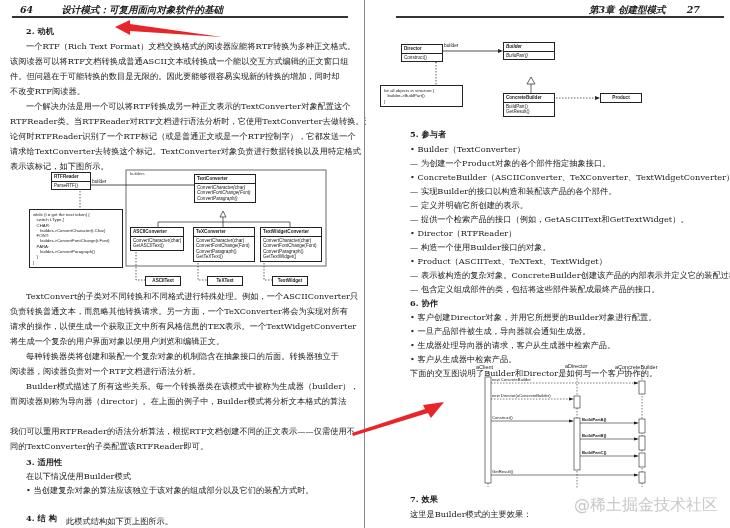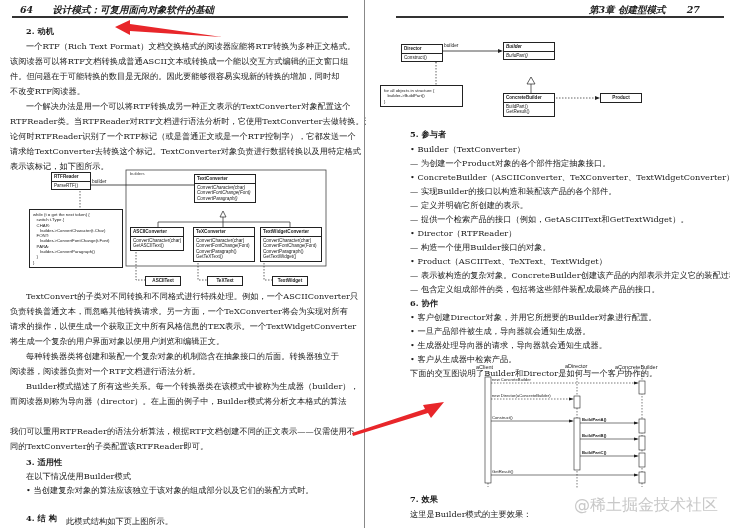--- a/index.html
+++ b/index.html
@@ -21,21 +21,21 @@
   .lbl{position:absolute;font-family:"Liberation Sans",sans-serif;font-size:4.8px;white-space:nowrap;}
   .wm{position:absolute;font-family:"DejaVu Sans",sans-serif;font-size:16px;color:#c8c8c8;white-space:nowrap;}
   svg{position:absolute;overflow:visible;}
 </style>
 </head>
 <body>
 
 <div class="page left">
   <div class="hdr" style="left:20px;">
     <span>64</span>
-    <span style="margin-left:16px;">设计模式：可复用面向对象软件的基础</span>
+    <span style="margin-left:25px;">设计模式：可复用面向对象软件的基础</span>
   </div>
   <div class="hdr-rule" style="left:12px;width:336px;"></div>
 
   <div class="txt sec" style="left: 26px; top: 24px; line-height: 14px; font-size: 8.2px;">2. 动机</div>
   <div class="txt" style="left: 26px; top: 39px; line-height: 14px; font-size: 8.2px;">一个RTF（Rich Text Format）文档交换格式的阅读器应能将RTF转换为多种正文格式。</div>
   <div class="txt" style="left: 10px; top: 54px; line-height: 14px; font-size: 8.2px;">该阅读器可以将RTF文档转换成普通ASCII文本或转换成一个能以交互方式编辑的正文窗口组</div>
   <div class="txt" style="left: 10px; top: 69px; line-height: 14px; font-size: 8.2px;">件。但问题在于可能转换的数目是无限的。因此要能够很容易实现新的转换的增加，同时却</div>
   <div class="txt" style="left: 10px; top: 84px; line-height: 14px; font-size: 8.2px;">不改变RTF阅读器。</div>
 
   <div class="txt" style="left: 26px; top: 99px; line-height: 14px; font-size: 8.2px;">一个解决办法是用一个可以将RTF转换成另一种正文表示的TextConverter对象配置这个</div>
@@ -208,21 +208,21 @@
   <div class="txt" style="left: 44px; top: 212px; line-height: 14px; font-size: 8.2px;">  — 提供一个检索产品的接口（例如，GetASCIIText和GetTextWidget）。</div>
   <div class="txt" style="left: 44px; top: 226px; line-height: 14px; font-size: 8.2px;">• Director（RTFReader）</div>
   <div class="txt" style="left: 44px; top: 240px; line-height: 14px; font-size: 8.2px;">  — 构造一个使用Builder接口的对象。</div>
   <div class="txt" style="left: 44px; top: 254px; line-height: 14px; font-size: 8.2px;">• Product（ASCIIText、TeXText、TextWidget）</div>
   <div class="txt" style="left: 44px; top: 268px; line-height: 14px; font-size: 8.2px;">  — 表示被构造的复杂对象。ConcreteBuilder创建该产品的内部表示并定义它的装配过程。</div>
   <div class="txt" style="left: 44px; top: 282px; line-height: 14px; font-size: 8.2px;">  — 包含定义组成部件的类，包括将这些部件装配成最终产品的接口。</div>
 
   <div class="txt sec" style="left: 44px; top: 296px; line-height: 14px; font-size: 8.2px;">6. 协作</div>
   <div class="txt" style="left: 44px; top: 310px; line-height: 14px; font-size: 8.2px;">• 客户创建Director对象，并用它所想要的Builder对象进行配置。</div>
   <div class="txt" style="left: 44px; top: 324px; line-height: 14px; font-size: 8.2px;">• 一旦产品部件被生成，导向器就会通知生成器。</div>
-  <div class="txt" style="left: 44px; top: 338px; line-height: 14px; font-size: 8.2px;">• 生成器处理导向器的请求，导向器就会通知生成器。</div>
+  <div class="txt" style="left: 44px; top: 338px; line-height: 14px; font-size: 8.2px;">• 生成器处理导向器的请求，客户从生成器中检索产品。</div>
   <div class="txt" style="left: 44px; top: 352px; line-height: 14px; font-size: 8.2px;">• 客户从生成器中检索产品。</div>
   <div class="txt" style="left: 44px; top: 366px; line-height: 14px; font-size: 8.2px;">下面的交互图说明了Builder和Director是如何与一个客户协作的。</div>
 
   <div class="uml" style="left:0;top:0;">
     <div class="lbl" style="left:110px;top:364px;font-size:5.5px;">aClient</div>
     <div class="lbl" style="left:199px;top:363px;font-size:5.5px;">aDirector</div>
     <div class="lbl" style="left:249px;top:364px;font-size:5.5px;">aConcreteBuilder</div>
     <svg width="364" height="528">
 
       <line x1="122" y1="372" x2="122" y2="487" stroke="#222" stroke-width="0.6" stroke-dasharray="1.5,1.5"></line>

